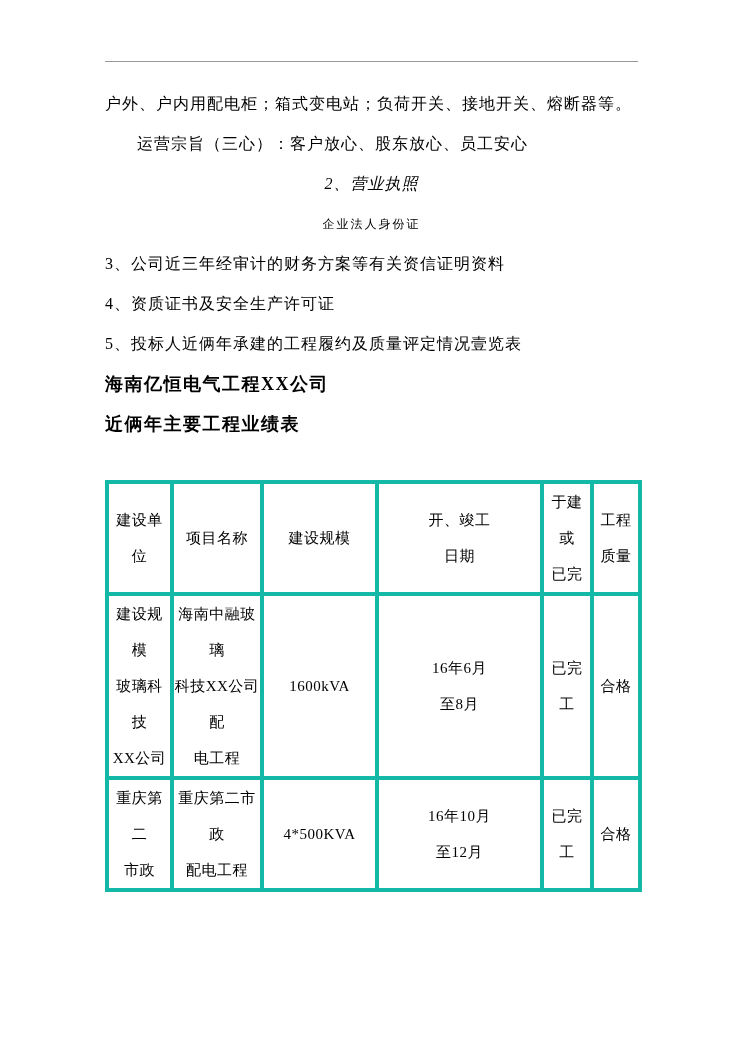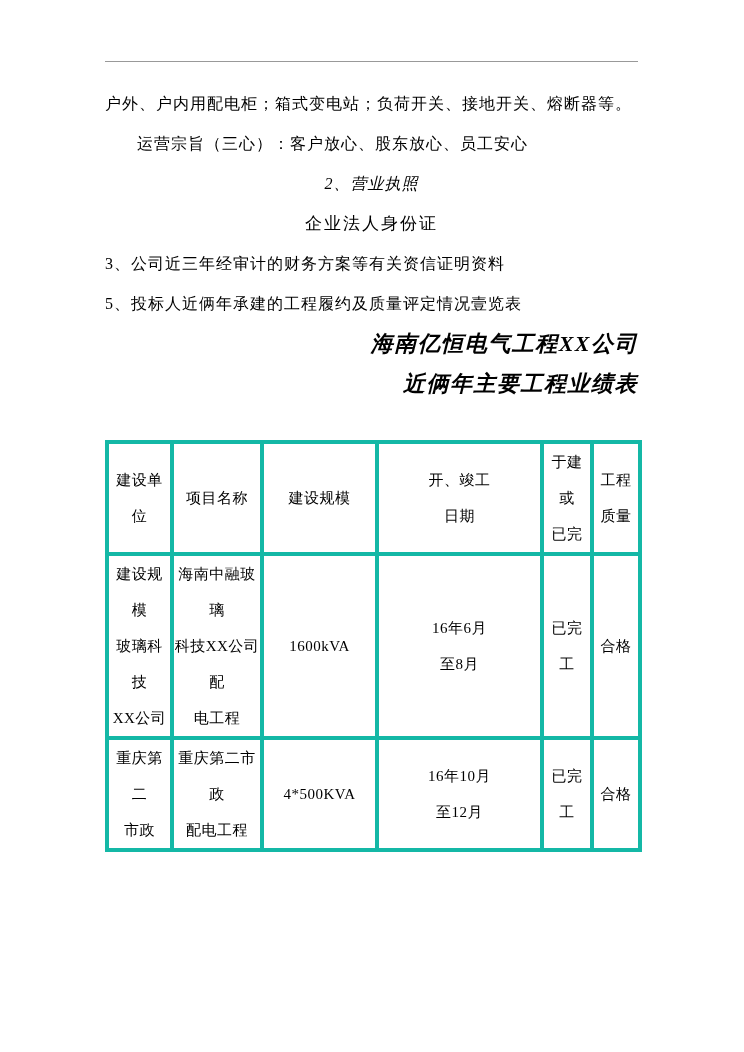--- a/index.html
+++ b/index.html
@@ -28,35 +28,34 @@
     }
     .body-para {
       text-align: justify;
       text-indent: 2em;
       margin-bottom: 20px;
     }
     .indent { text-indent: 2em; }
     .center { text-align: center; font-style: italic; }
 
     .license-title {
-      font-size: 17px;
+      font-size: 12px;
       line-height: 40px;
       letter-spacing: 2px;
       text-align: center;
       margin: 0;
       font-weight: normal;
     }
     .company-title, .table-title {
-      font-size: 22px;
+      font-size: 18px;
       font-weight: bold;
       line-height: 40px;
       letter-spacing: 1.5px;
-      text-align: right;
+      text-align: left;
       margin: 0;
-      font-style: italic;
     }
 
     table.perf {
       border-collapse: collapse;
       margin-top: 36px;
       width: 533px;
       table-layout: fixed;
     }
     .perf th, .perf td {
       border: 4px solid #14b8a6;
@@ -85,20 +84,21 @@
 
 
   <p class="body-line indent">运营宗旨（三心）：客户放心、股东放心、员工安心</p>
 
   <p class="body-line center">2、营业执照</p>
 
   <p class="license-title">企业法人身份证</p>
 
   <p class="body-line">3、公司近三年经审计的财务方案等有关资信证明资料</p>
 
+  <p class="body-line">4、资质证书及安全生产许可证</p>
 
   <p class="body-line">5、投标人近俩年承建的工程履约及质量评定情况壹览表</p>
 
   <p class="company-title">海南亿恒电气工程XX公司</p>
 
   <p class="table-title">近俩年主要工程业绩表</p>
 
   <table class="perf">
     <colgroup>
       <col style="width:65px">

